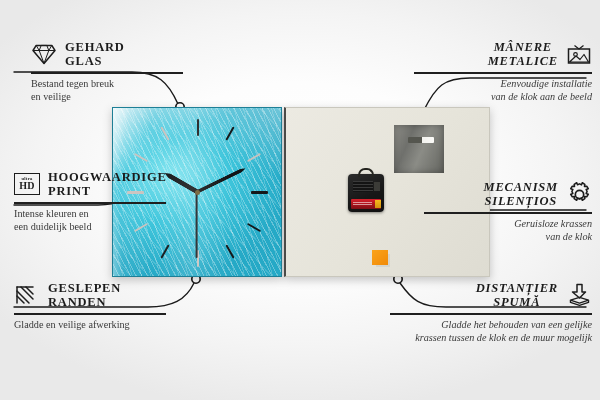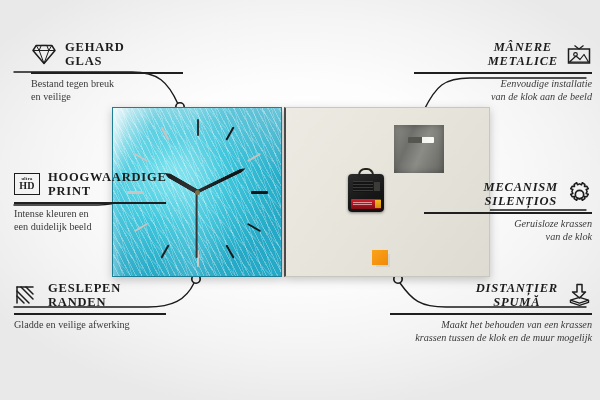--- a/index.html
+++ b/index.html
@@ -395,18 +395,18 @@
       <span class="f-icon">
         <svg width="25" height="24" viewBox="0 0 24 24">
           <path d="M9.5 1.5h5v7.5h3.5L12 15 5 9h4.5z" fill="none" stroke="currentColor" stroke-width="1.5" stroke-linejoin="round"></path>
           <path d="M12 14.4 3 17.2 12 20.1 21 17.2z" fill="none" stroke="currentColor" stroke-width="1.4" stroke-linejoin="round"></path>
           <path d="M3 17.2v2.2L12 22.3l9-2.9v-2.2" fill="none" stroke="currentColor" stroke-width="1.4" stroke-linejoin="round"></path>
         </svg>
       </span>
     </div>
     <div class="f-rule" style="width:202px;margin-left:auto;"></div>
     <div class="f-desc">
-      <span>Maakt het behouden van een krassen</span><br>
+      <span>Gladde het behouden van een gelijke</span><br>
       <span>krassen tussen de klok en de muur mogelijk</span>
     </div>
   </div>
 
 </div>
 
 </body></html>

